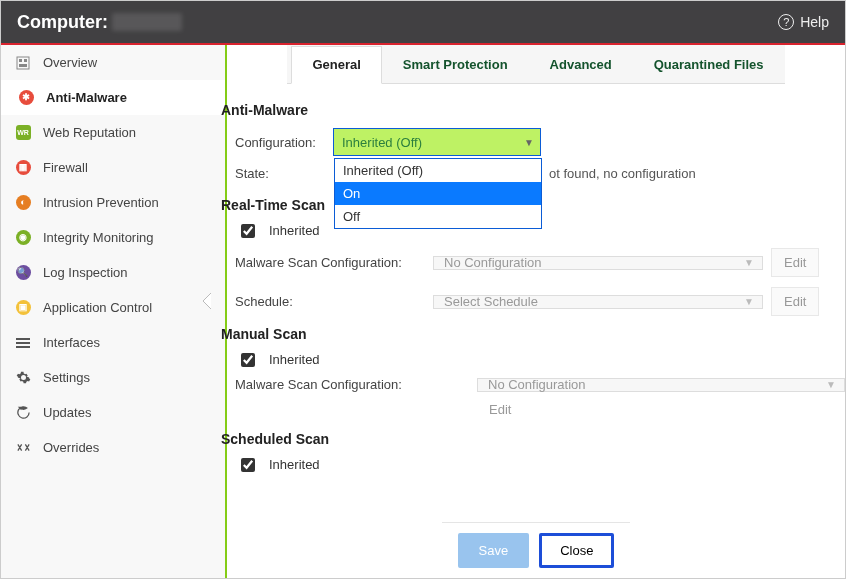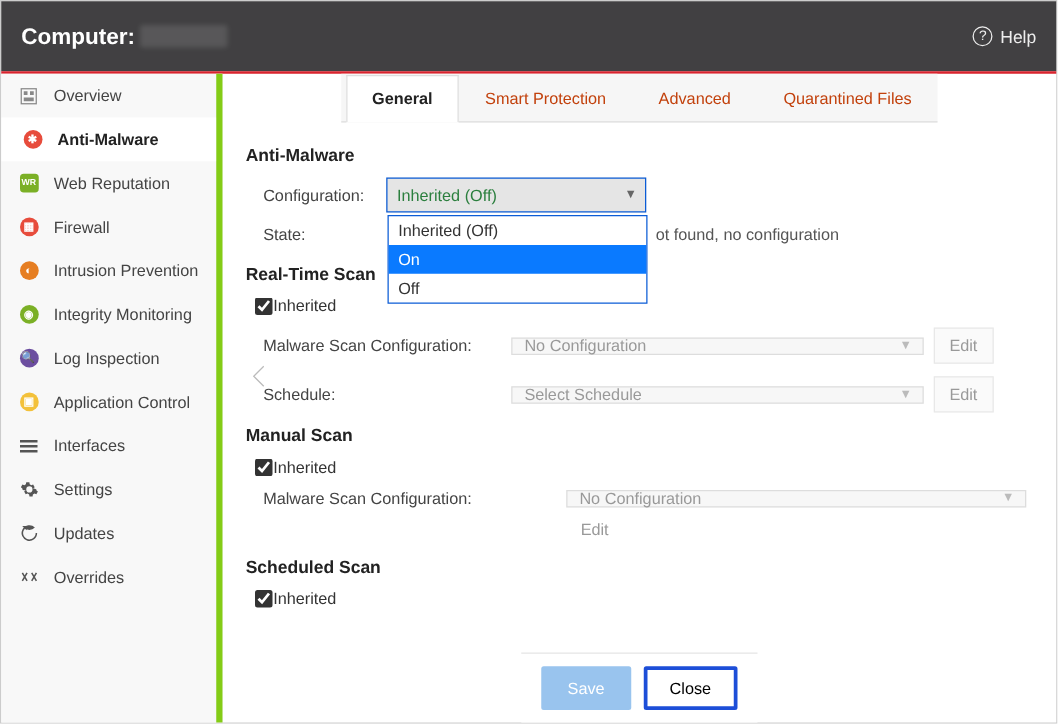--- a/index.html
+++ b/index.html
@@ -1,60 +1,60 @@
 <!DOCTYPE html>
 <html><head>
 <meta charset="utf-8">
 <style>
   * { box-sizing: border-box; margin: 0; padding: 0; }
   body { font-family: Arial, Helvetica, sans-serif; font-size: 13px; color: #333; background: #fff; width: 846px; height: 579px; overflow: hidden; }
   .window { display: flex; flex-direction: column; width: 846px; height: 579px; border: 1px solid #ccc; }
 
   
-  .header { background: #414042; color: #fff; display: flex; align-items: center; justify-content: space-between; padding: 8px 16px; height: 56px; }
+  .header { background: #414042; color: #fff; display: flex; align-items: center; justify-content: space-between; padding: 8px 16px; height: 42px; }
   .header-title { font-size: 18px; font-weight: bold; display: flex; align-items: center; }
   .header-title .blur { display:inline-block; width:70px; height:18px; background: rgba(255,255,255,0.12); filter: blur(2px); margin-left:4px; border-radius:2px; }
   .help { display: flex; align-items: center; gap: 6px; font-size: 14px; cursor: pointer; color:#eee;}
   .help-icon { display:inline-flex; width:16px; height:16px; border:1.5px solid #eee; border-radius:50%; align-items:center; justify-content:center; font-size:11px; line-height:1; }
   .redline { height:2px; background:#d9232e; width:100%; }
 
   
   .body { display:flex; flex:1; min-height:0; }
-  .sidebar { width:177px; border-right:5px solid #84cc16; background:#f8f8f8; overflow-y:auto; }
+  .sidebar { width:226px; border-right:2px solid #84cc16; background:#f8f8f8; overflow-y:auto; }
   .sidebar-item { display:flex; align-items:center; gap:12px; padding:8px 14px; font-size:13px; color:#444; cursor:pointer; height:35px; }
   .sidebar-item.active { background:#fff; font-weight:bold; color:#222; border-left:3px solid transparent;}
   .sb-icon { width:16px; height:16px; display:inline-flex; align-items:center; justify-content:center; flex-shrink:0; }
 
   
   .circ { width:15px; height:15px; border-radius:50%; display:flex; align-items:center; justify-content:center; font-size:9px; color:#fff; font-weight:bold; line-height:1;}
   .red { background:#e74c3c; } .orange{background:#e67e22;} .green{background:#7bb026;} .purple{background:#6c4ea0;} .yellow{background:#f3c13a;}
   .lines{ display:flex; flex-direction:column; gap:2px;} .lines span{display:block; width:14px; height:2px; background:#555;}
   
   
   .grip { position:absolute; left:200px; top:290px; width:14px; height:22px; display:flex; align-items:center; justify-content:center; z-index:3; }
   .grip svg { display:block; }
 
   
   .content { flex:1; display:flex; flex-direction:column; min-width:0; position:relative;align-items:center; }
   .tabs { display:flex; border-bottom:1px solid #ddd; background:#f6f6f6; height:39px; padding-left:4px;}
-  .tab { padding:10px 20px; font-size:13px; color:#c2410c; cursor:pointer; border:1px solid transparent; border-bottom:none; position:relative; top:1px;}
+  .tab { padding:10px 20px; font-size:13px; color:#14532d; cursor:pointer; border:1px solid transparent; border-bottom:none; position:relative; top:1px;font-weight:bold;}
   .tab.active { background:#fff; border:1px solid #ddd; border-bottom:1px solid #fff; font-weight:bold; color:#222;}
   .panel { flex:1; overflow-y:auto; padding:12px 20px 8px 14px; position:relative;}
 
   .section-title { font-weight:bold; font-size:14px; color:#222; margin:6px 0 10px 0; }
   .row { display:flex; align-items:center; margin:6px 0 10px 14px; gap:8px;}
   .row .label { width:90px; color:#444; }
   .row .label-wide { width:190px; color:#444; }
-  .select { position:relative; width:208px; height:28px; border:1px solid #0b5cd6; background:#e5e5e5; display:flex; align-items:center; padding:0 8px; color:#2b7f3e; cursor:pointer; font-size:13px;}
+  .select { position:relative; width:208px; height:28px; border:1px solid #0b5cd6; background:#bef264; display:flex; align-items:center; padding:0 8px; color:#2b7f3e; cursor:pointer; font-size:13px;}
   .select .caret { position:absolute; right:6px; top:50%; transform:translateY(-50%); font-size:10px; color:#666;}
   .dropdown { position:absolute; left:0; top:29px; width:208px; border:1px solid #0b5cd6; background:#fff; z-index:10; }
   .dropdown .opt { padding:4px 8px; font-size:13px; color:#333; cursor:pointer; }
   .dropdown .opt.selected { background:#0a7aff; color:#fff; }
   .state-text { color:#555; }
-  .check { margin-left:7px; display:flex; align-items:center; gap:1px; margin-bottom:10px; margin-top:2px;}
+  .check { margin-left:20px; display:flex; align-items:center; gap:14px; margin-bottom:10px; margin-top:2px;}
   .check input { width:14px; height:14px; accent-color:#333; cursor:pointer;}
   .check span { color:#333; }
   .combo { height:14px; border:1px solid #ddd; background:#f7f7f7; color:#999; display:flex; align-items:center; padding:1px 10px; width:330px; position:relative; }
   .combo .caret { position:absolute; right:8px; color:#bbb; font-size:10px;}
   .combo-wide { width:368px; }
   .edit-btn { color:#999; padding:4px 8px; font-size:13px; background:transparent; border:none; cursor:default;}
   .edit-btn-box { border:1px solid #e8e8e8; background:#fafafa; padding:6px 12px; }
 
   
   .footer { border-top:1px solid #e5e5e5; padding:10px 16px; display:flex; justify-content:flex-end; gap:10px; background:#fff;}

